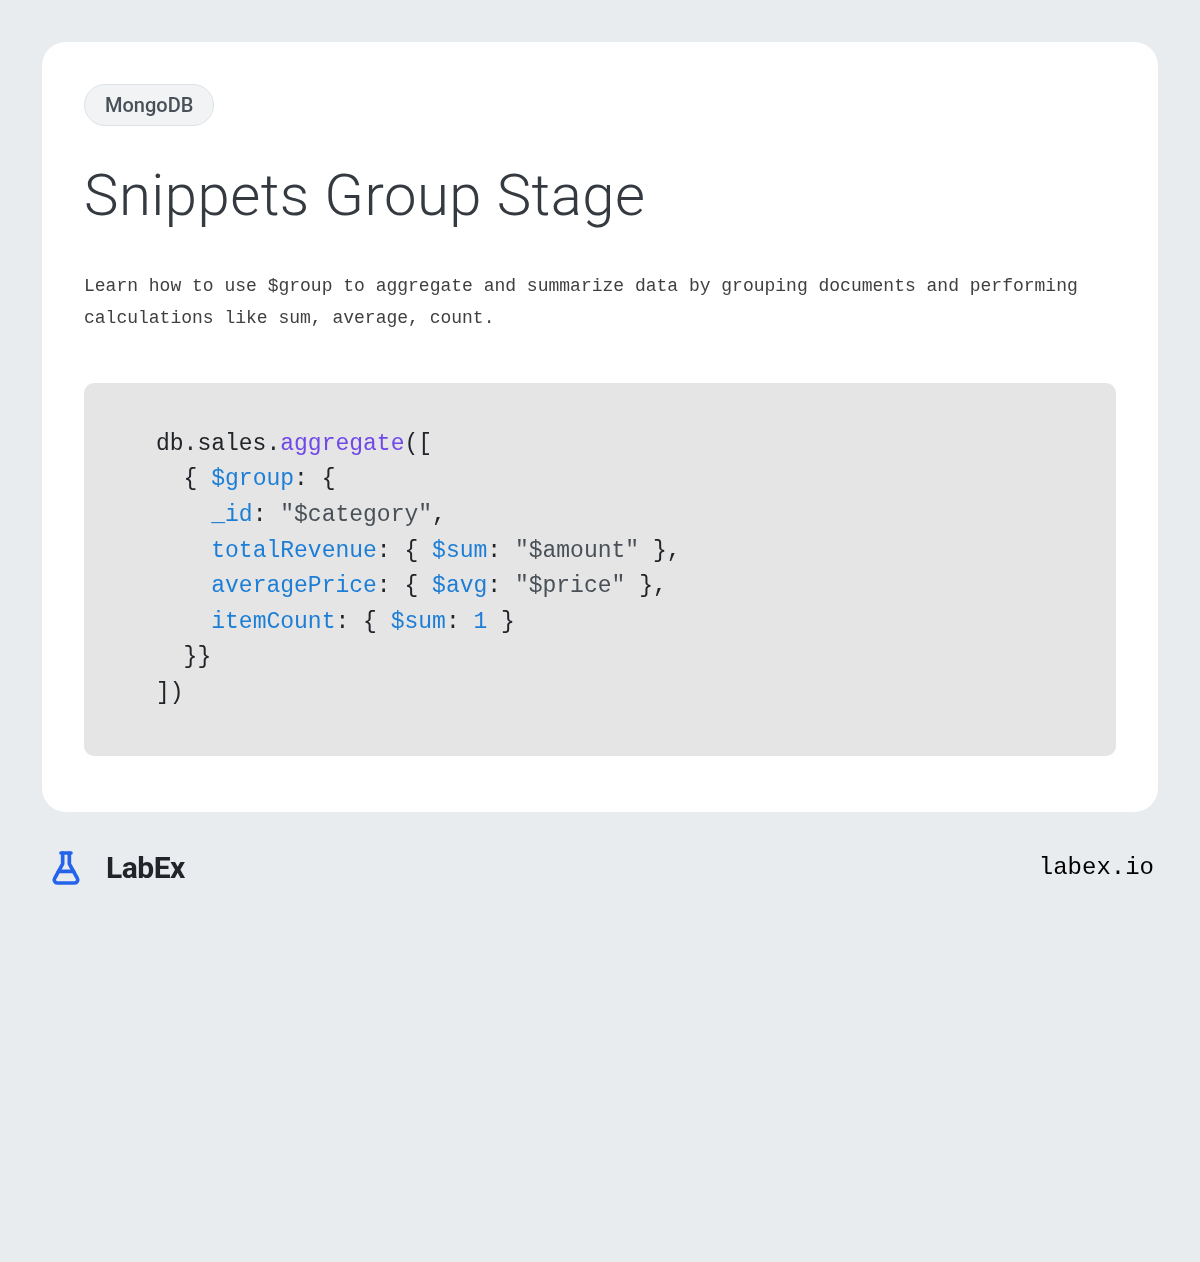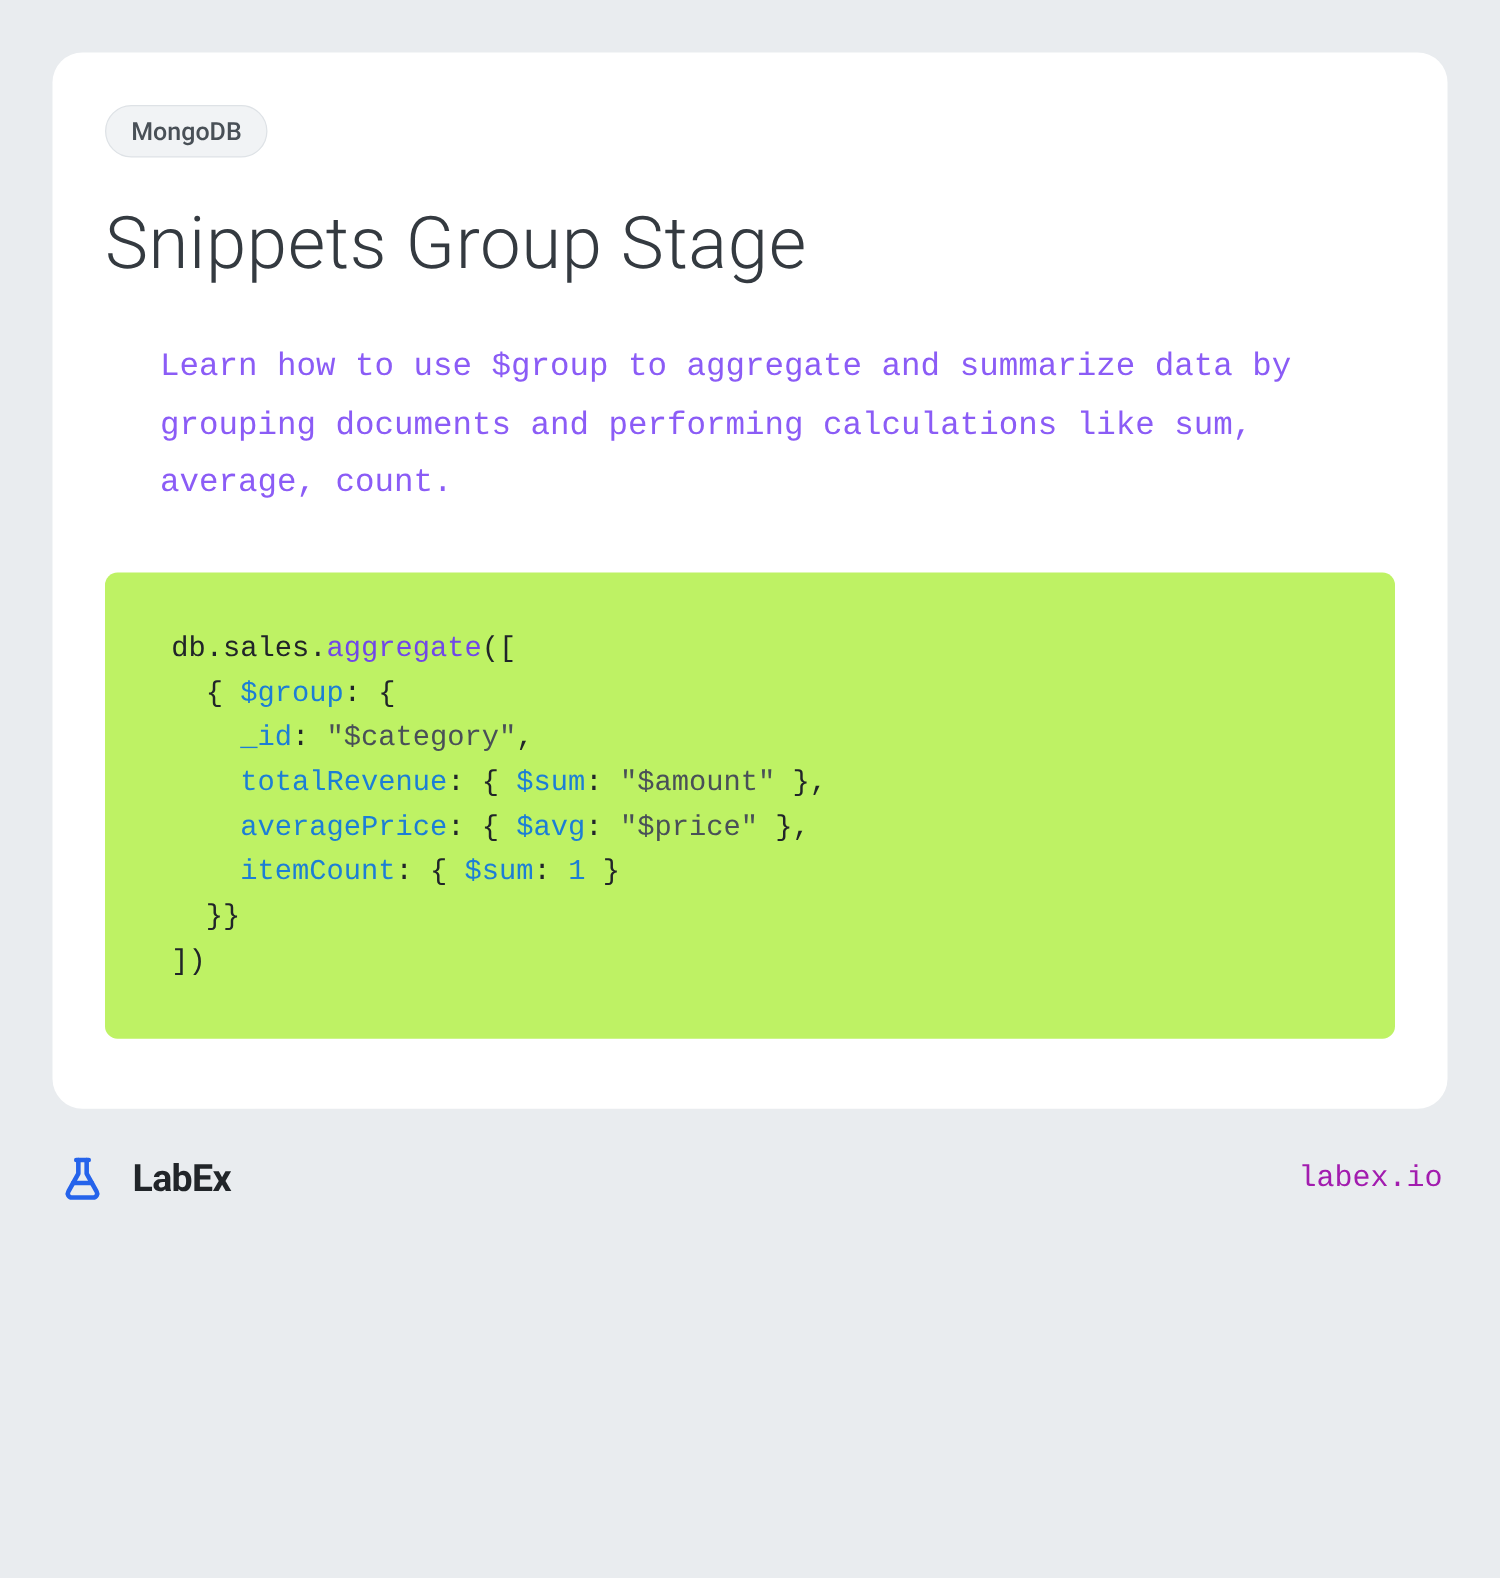--- a/index.html
+++ b/index.html
@@ -34,36 +34,35 @@
     .title {
       font-size: 58px;
       font-weight: 300;
       color: #343a40;
       letter-spacing: 0.5px;
       margin-bottom: 42px;
       line-height: 1.1;
     }
     .description {
       font-family: 'SFMono-Regular', Consolas, 'Liberation Mono', Menlo, monospace;
-      font-size: 26px;
-      color: #8b5cf6;
+      font-size: 18px;
+      color: #404040;
       line-height: 1.8;
       margin-bottom: 48px;
-      margin-left: 44px;
     }
     .snippets-heading {
       font-size: 26px;
       font-weight: 600;
       color: #212529;
       margin-bottom: 24px;
     }
     .code-block {
-      background-color: #bef264;
+      background-color: #e5e5e5;
       border-radius: 10px;
-      padding: 44px 53px;
+      padding: 44px 72px;
     }
     .code-block pre {
       font-family: 'SFMono-Regular', Consolas, 'Liberation Mono', Menlo, monospace;
       font-size: 23px;
       line-height: 1.55;
       white-space: pre;
       color: #212529;
     }
     .tok-method { color: #7048e8; }
     .tok-key { color: #1c7ed6; }
@@ -88,21 +87,21 @@
     }
     .brand-text {
       font-size: 30px;
       font-weight: 700;
       color: #212529;
       letter-spacing: -0.5px;
     }
     .site {
       font-family: 'SFMono-Regular', Consolas, 'Liberation Mono', Menlo, monospace;
       font-size: 24px;
-      color: #a21caf;
+      color: #000000;
     }
   </style>
 </head>
 <body>
 
 <div class="card">
   <span class="tag">MongoDB</span>
   <h1 class="title">Snippets Group Stage</h1>
   <p class="description">Learn how to use $group to aggregate and summarize data by grouping documents and performing calculations like sum, average, count.</p>
   <div class="code-block">

